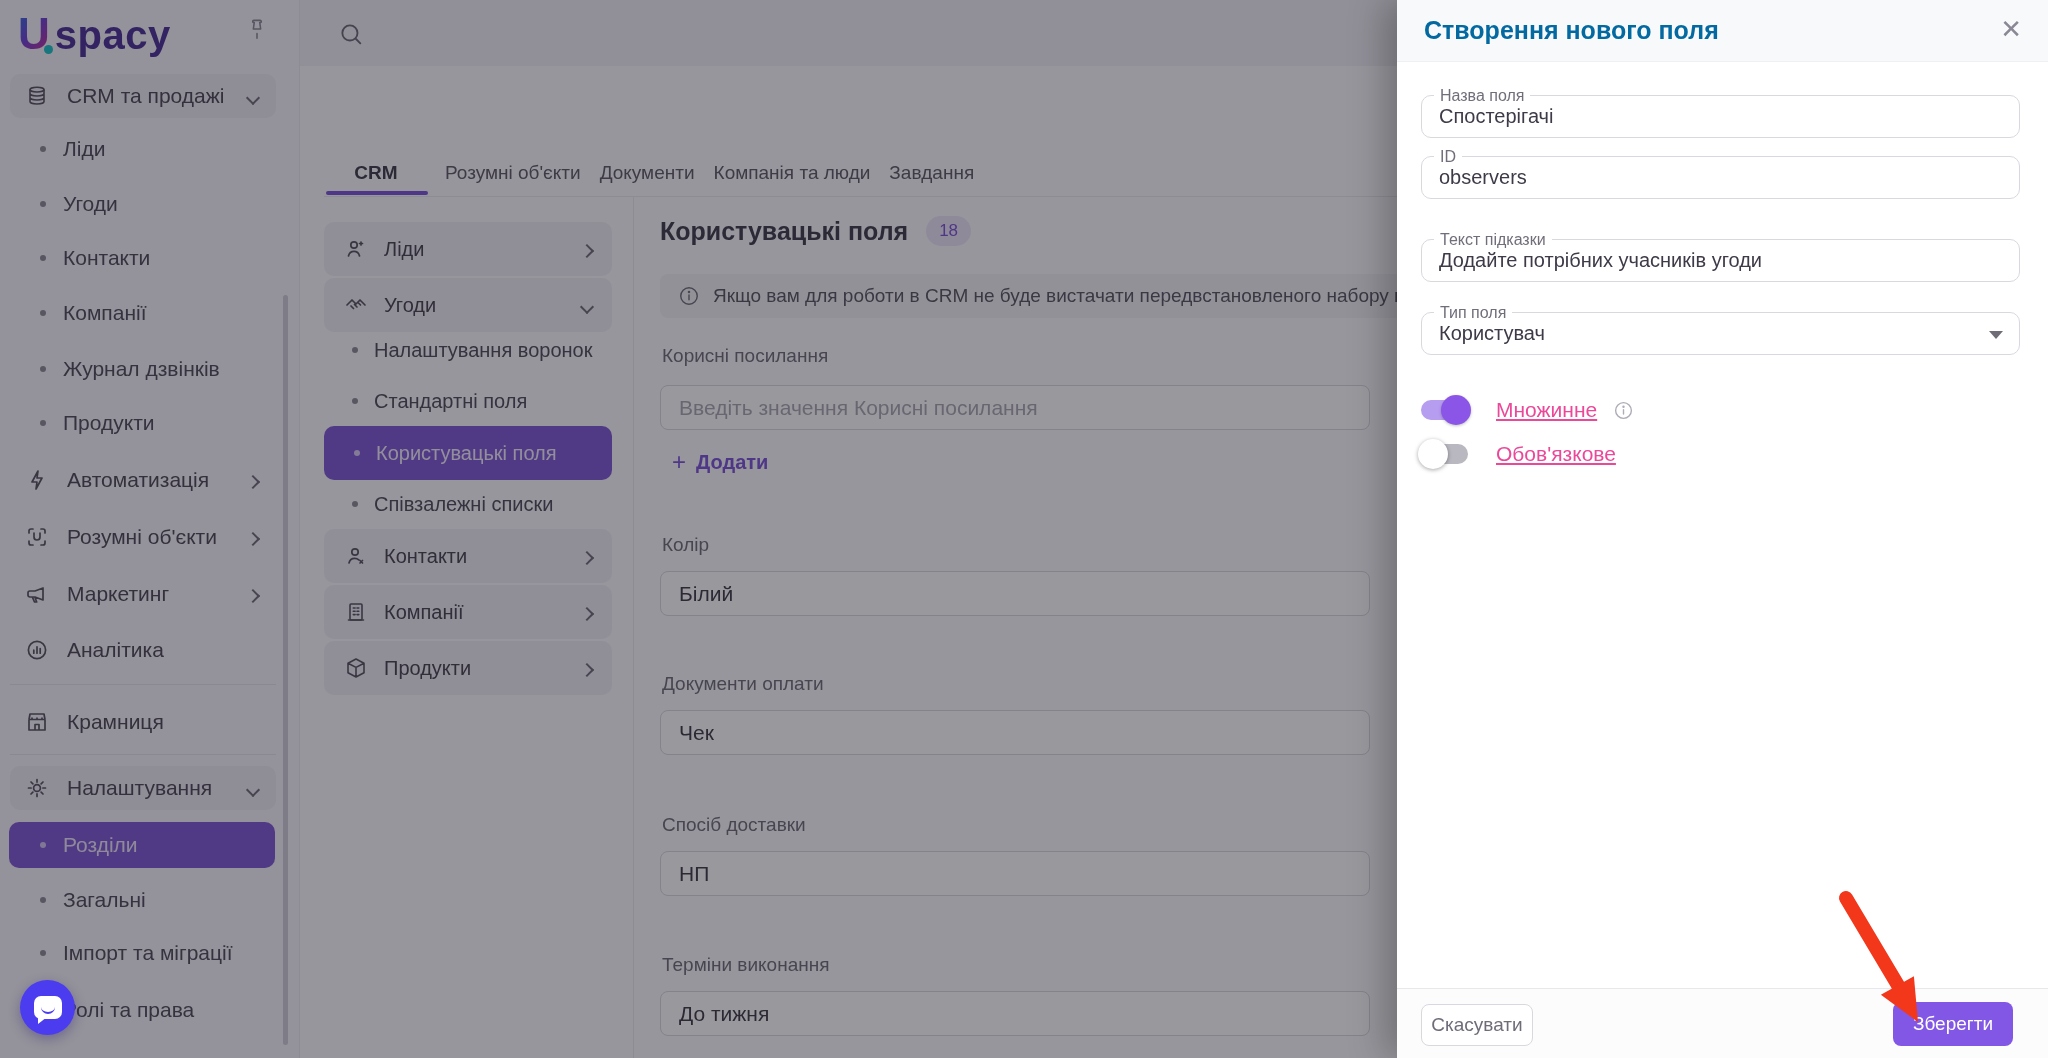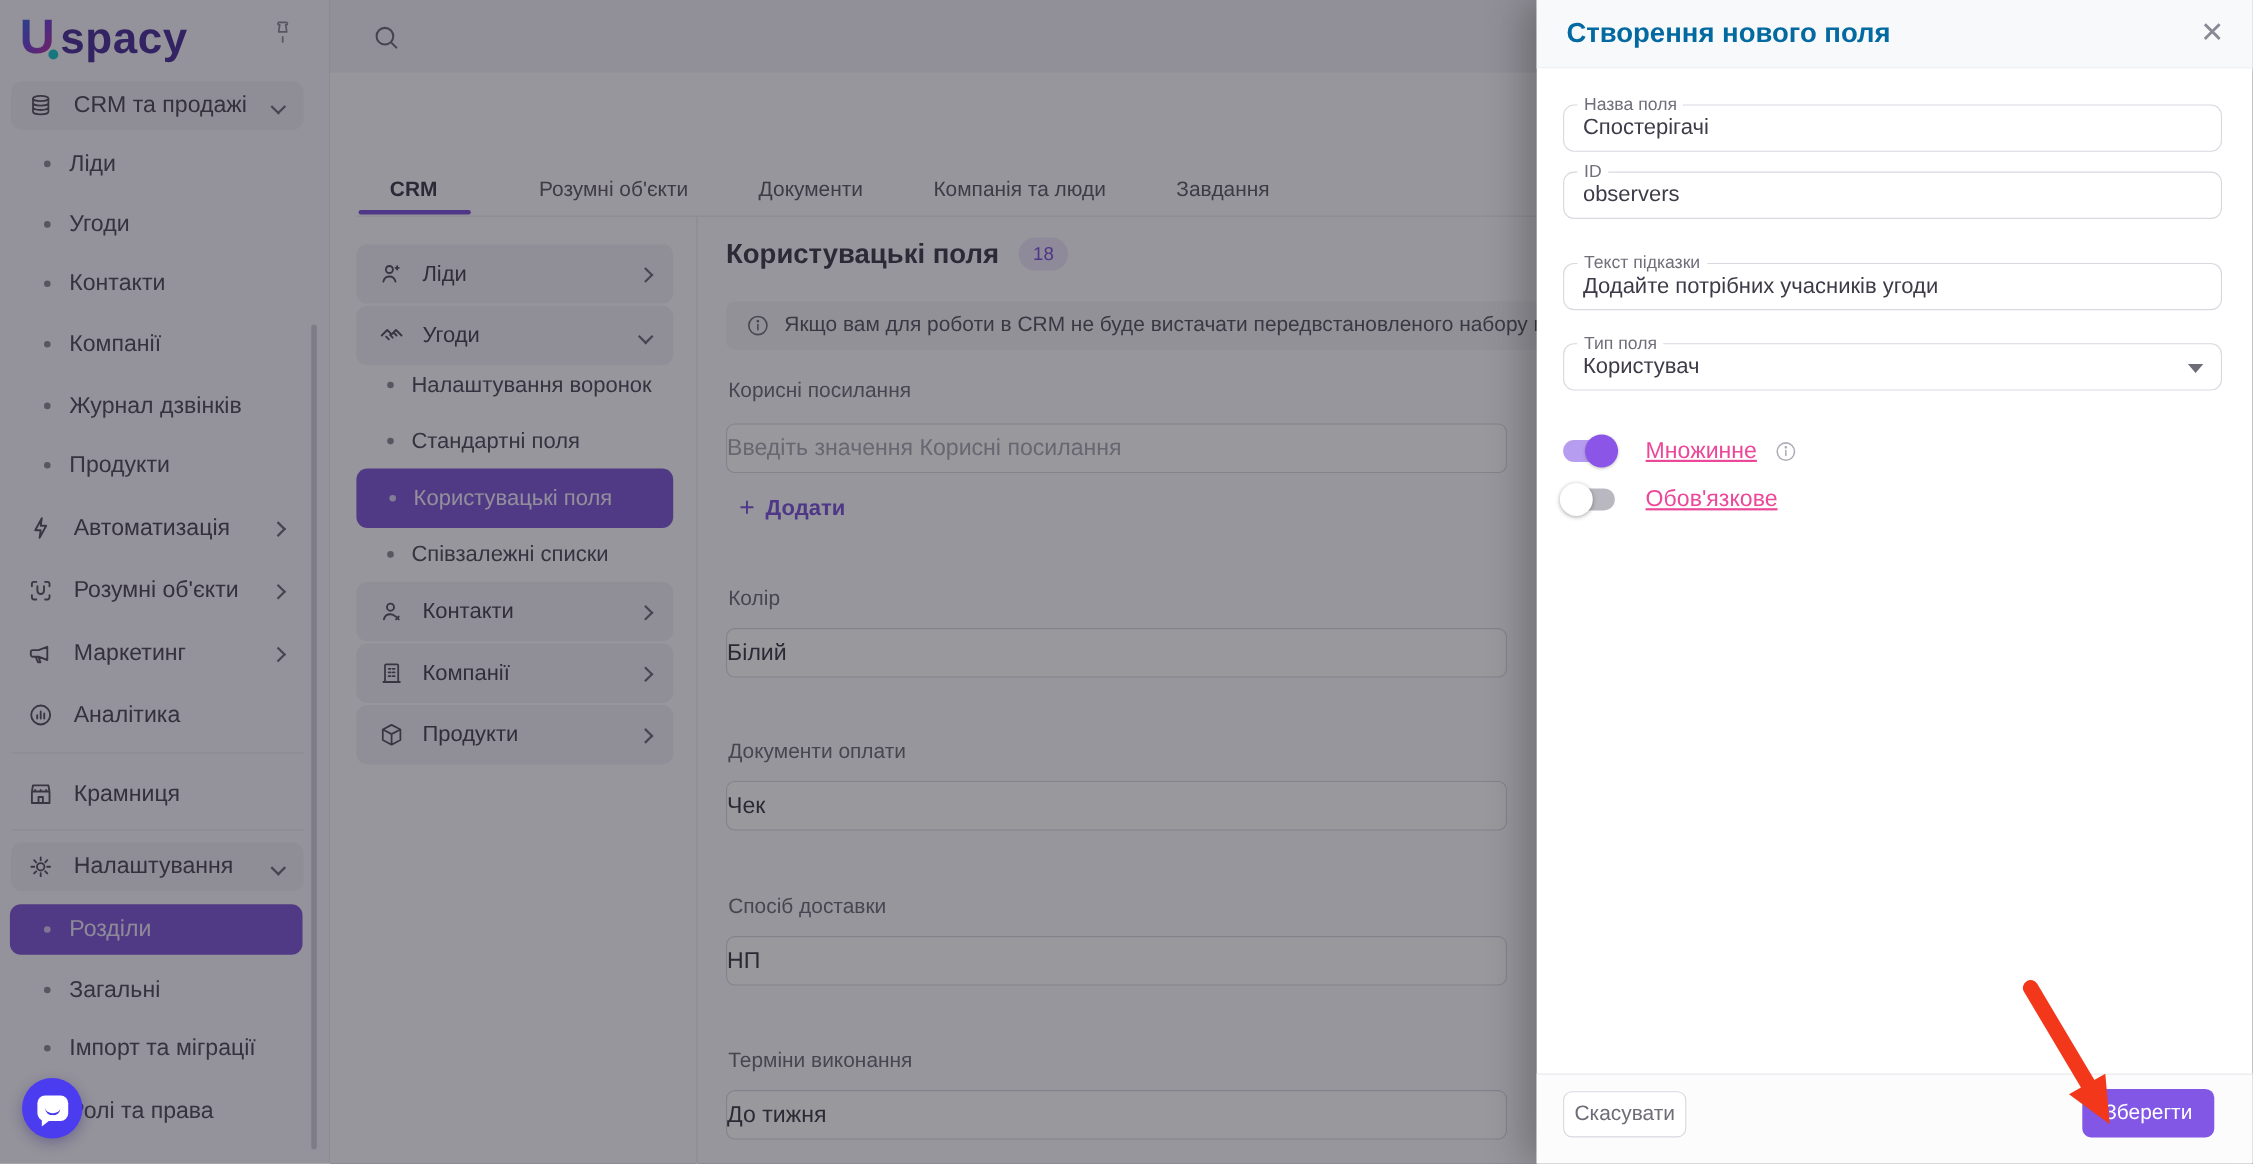--- a/index.html
+++ b/index.html
@@ -31,21 +31,21 @@
   .chat-glyph { position:relative; width:28px; height:23px; background:#fff; border-radius:7px; }
   .chat-glyph:after { content:""; position:absolute; left:4px; bottom:-5px; width:0; height:0; border-left:9px solid #fff; border-bottom:7px solid transparent; }
   .chat-glyph:before { content:""; position:absolute; left:7px; top:9px; width:14px; height:7px; border:2.4px solid #4b3cf0; border-top:none; border-left:none; border-right:none; border-radius:0 0 10px 10px; }
 
   
   .topbar { position:absolute; left:300px; top:0; width:1748px; height:66px; background:#f0eff4; }
   .search-icon { position:absolute; left:38px; top:21px; color:#6b6875; cursor:pointer; }
   .content { position:absolute; left:300px; top:66px; width:1748px; height:992px; }
   .page-title { position:absolute; left:24px; top:24px; font-size:29px; font-weight:600; color:#49455
 2; color:#494552; }
-  .tabs { position:absolute; left:26px; top:96px; display:flex; gap:64px; align-items:flex-end; }
+  .tabs { position:absolute; left:26px; top:96px; display:flex; gap:19px; align-items:flex-end; }
   .tab { font-size:19px; color:#5d5966; padding-bottom:12px; cursor:pointer; white-space:nowrap; }
   .tab-active { color:#3f3b49; font-weight:700; min-width:100px; text-align:center; }
   .tabs-border { position:absolute; left:24px; right:0; top:130px; height:1px; background:#e9e8ee; }
   .tab-underline { position:absolute; left:26px; top:125px; width:102px; height:4px; border-radius:3px; background:#7b52d8; }
 
   
   .in-pill { position:absolute; left:24px; width:288px; height:54px; display:flex; align-items:center; border-radius:10px; background:#efeef4; color:#46424f; font-size:20px; cursor:pointer; }
   .in-pill .s-ic { margin-left:20px; margin-right:16px; }
   .in-pill .s-chev { margin-right:20px; }
   .in-sub { position:absolute; left:52px; height:28px; display:flex; align-items:center; gap:16px; color:#4f4b59; font-size:20px; cursor:pointer;text-align:center; }
@@ -54,21 +54,21 @@
   .v-div { position:absolute; left:333px; top:131px; bottom:-66px; width:1px; background:#e9e8ee; }
 
   
   .panel-head { position:absolute; left:360px; top:150px; display:flex; align-items:center; gap:18px; }
   .panel-title { font-size:25px; font-weight:700; color:#3f3b49; }
   .count-badge { background:#ece7f8; color:#7b52d8; font-size:17px; border-radius:15px; padding:5px 13px; }
   .info-banner { position:absolute; left:360px; top:208px; width:790px; height:44px; background:#f3f3f6; border-radius:8px; display:flex; align-items:center; overflow:hidden; }
   .info-banner .i-ic { margin-left:18px; margin-right:13px; flex:0 0 auto; color:#716e7a; }
   .info-text { font-size:19px; color:#57545f; white-space:nowrap; }
   .f-label { position:absolute; left:362px; font-size:19px; color:#6f6c78; }
-  .f-box { position:absolute; left:360px; width:710px; height:45px; background:#fff; border:1px solid #d9d8df; border-radius:8px; display:flex; align-items:center; padding-left:0; font-size:21px; color:#3e3a47; }
+  .f-box { position:absolute; left:360px; width:710px; height:45px; background:#fff; border:1px solid #d9d8df; border-radius:8px; display:flex; align-items:center; padding-left:18px; font-size:21px; color:#3e3a47; }
   .f-ph { color:#a9a7b1; }
   .add-link { position:absolute; left:372px; top:384px; display:flex; align-items:center; gap:10px; color:#7b52d8; cursor:pointer; }
   .add-plus { font-size:24px; line-height:1; }
   .add-text { font-size:20px; font-weight:600; }
 
   
   .backdrop { position:absolute; inset:0; background:rgba(23,20,33,0.44); z-index:20; }
 
   
   .modal { position:absolute; left:1397px; top:0; width:651px; height:1058px; background:#fff; z-index:30; box-shadow:-12px 0 34px rgba(0,0,0,0.25); }
@@ -80,21 +80,21 @@
   .m-field .val { position:absolute; left:17px; top:0; line-height:41px; font-size:20px; color:#3e3a47; white-space:nowrap; }
   .sel-caret { position:absolute; right:16px; top:18px; width:0; height:0; border-left:7px solid transparent; border-right:7px solid transparent; border-top:8px solid #6f6c78; }
   .toggle-row { position:absolute; left:24px; display:flex; align-items:center; gap:28px; }
   .sw { position:relative; width:47px; height:20px; border-radius:11px; cursor:pointer; flex:0 0 auto; }
   .sw-on { background:#b79df0; }
   .sw-on .knob { position:absolute; right:-3px; top:-5px; width:30px; height:30px; border-radius:50%; background:#8b55e8; box-shadow:0 1px 3px rgba(0,0,0,0.25); }
   .sw-off { background:#b9b8c0; }
   .sw-off .knob { position:absolute; left:-3px; top:-5px; width:30px; height:30px; border-radius:50%; background:#fff; box-shadow:0 1px 4px rgba(0,0,0,0.35); }
   .tg-label { font-size:21px; color:#ec4899;text-decoration:underline; }
   .tg-info { color:#aeacb6; margin-left:-12px; }
-  .m-foot { position:absolute; left:0; bottom:0; width:100%; height:82px; background:#fcfcfd; border-top:1px solid #e8e7ec; }
+  .m-foot { position:absolute; left:0; bottom:0; width:100%; height:70px; background:#fcfcfd; border-top:1px solid #e8e7ec; }
   .btn-cancel { position:absolute; left:24px; top:15px; width:112px; height:42px; background:#fff; border:1px solid #d9d8df; border-radius:8px; color:#6f6c78; font-size:19px; display:flex; align-items:center; justify-content:center; cursor:pointer; }
   .btn-save { position:absolute; right:35px; top:13px; width:120px; height:44px; background:#8257e5; border-radius:8px; color:#fff; font-size:19px; display:flex; align-items:center; justify-content:center; cursor:pointer; }
 
   .arrow-svg { position:absolute; left:1770px; top:855px; z-index:40; pointer-events:none; }
   svg.ic { display:block; }
 </style>
 </head>
 <body>
 
 <div class="screen">

